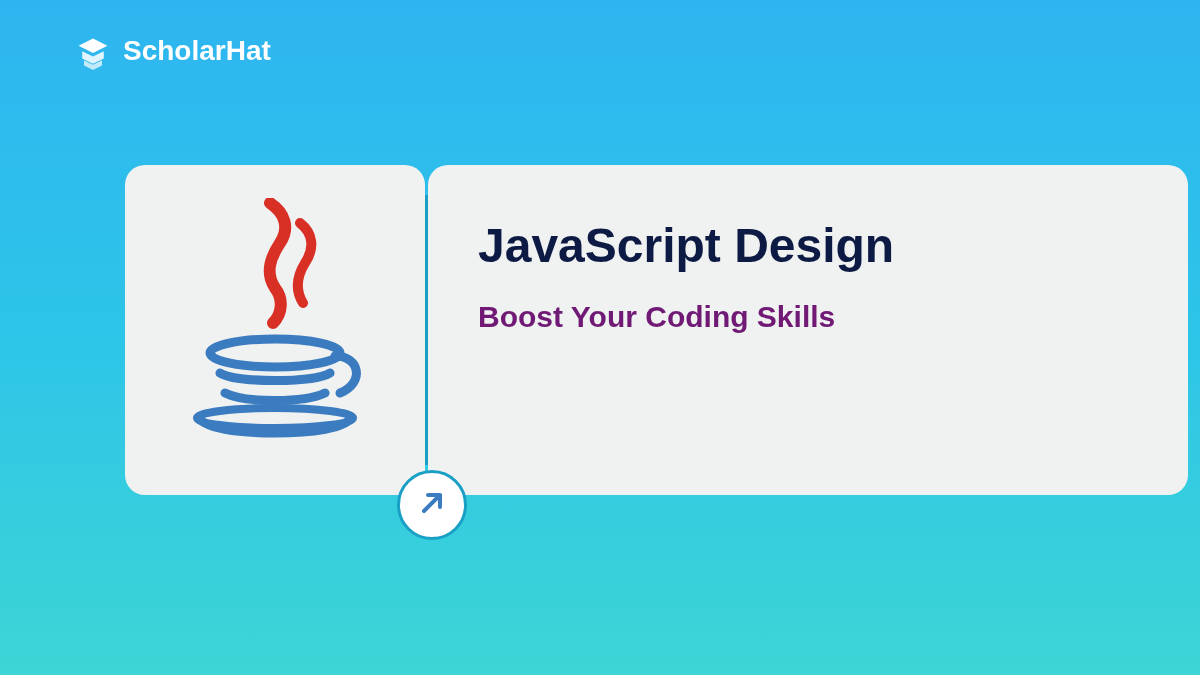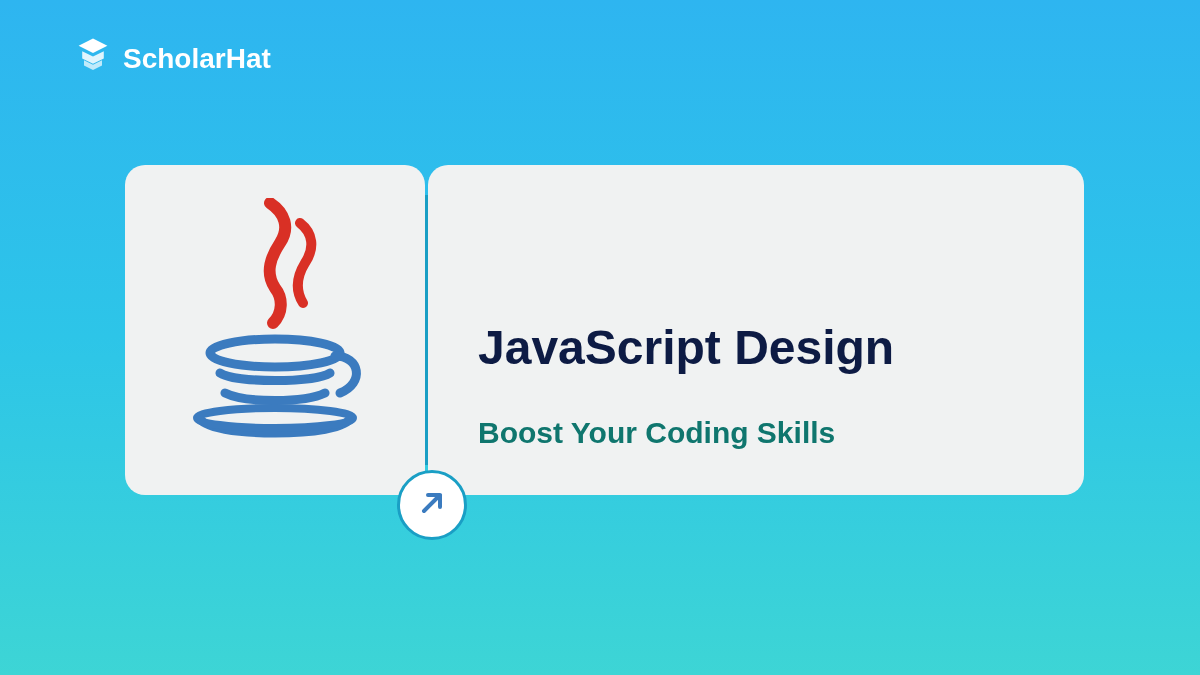--- a/index.html
+++ b/index.html
@@ -13,21 +13,21 @@
       background: linear-gradient(180deg, #2eb5f0 0%, #2dc5e8 50%, #3dd5d5 100%);
       font-family: Arial, Helvetica, sans-serif;
       position: relative;
       overflow: hidden;
     }
     .logo-container {
       position: absolute;
       top: 35px;
       left: 75px;
       display: flex;
-      align-items: flex-end;
+      align-items: flex-start;
       gap: 12px;
     }
     .logo-icon {
       width: 36px;
       height: 36px;
     }
     .logo-text {
       color: #ffffff;
       font-size: 28px;
       font-weight: bold;
@@ -54,39 +54,39 @@
     }
     .connector {
       width: 3px;
       background: #1a9fc5;
       margin: 30px 0;
       position: relative;
     }
     .card-right {
       background: #f0f2f2;
       border-radius: 20px;
-      width: 656px;
+      width: 760px;
       height: 330px;
       padding: 45px 45px 45px 50px;
       display: flex;
       flex-direction: column;
-      justify-content: flex-end;
+      justify-content: flex-start;
     }
     .title-main {
       color: #0d1b44;
       font-size: 48px;
       font-weight: bold;
       line-height: 1.5;
       margin-bottom: 8px;
     }
     .title-sub {
-      color: #0f766e;
+      color: #701a75;
       font-size: 30px;
       font-weight: bold;
-      margin-top: 24px;
+      margin-top: 10px;
     }
     .arrow-circle {
       position: absolute;
       top: 470px;
       left: 397px;
       width: 70px;
       height: 70px;
       background: #ffffff;
       border: 3px solid #1a9fc5;
       border-radius: 50%;

